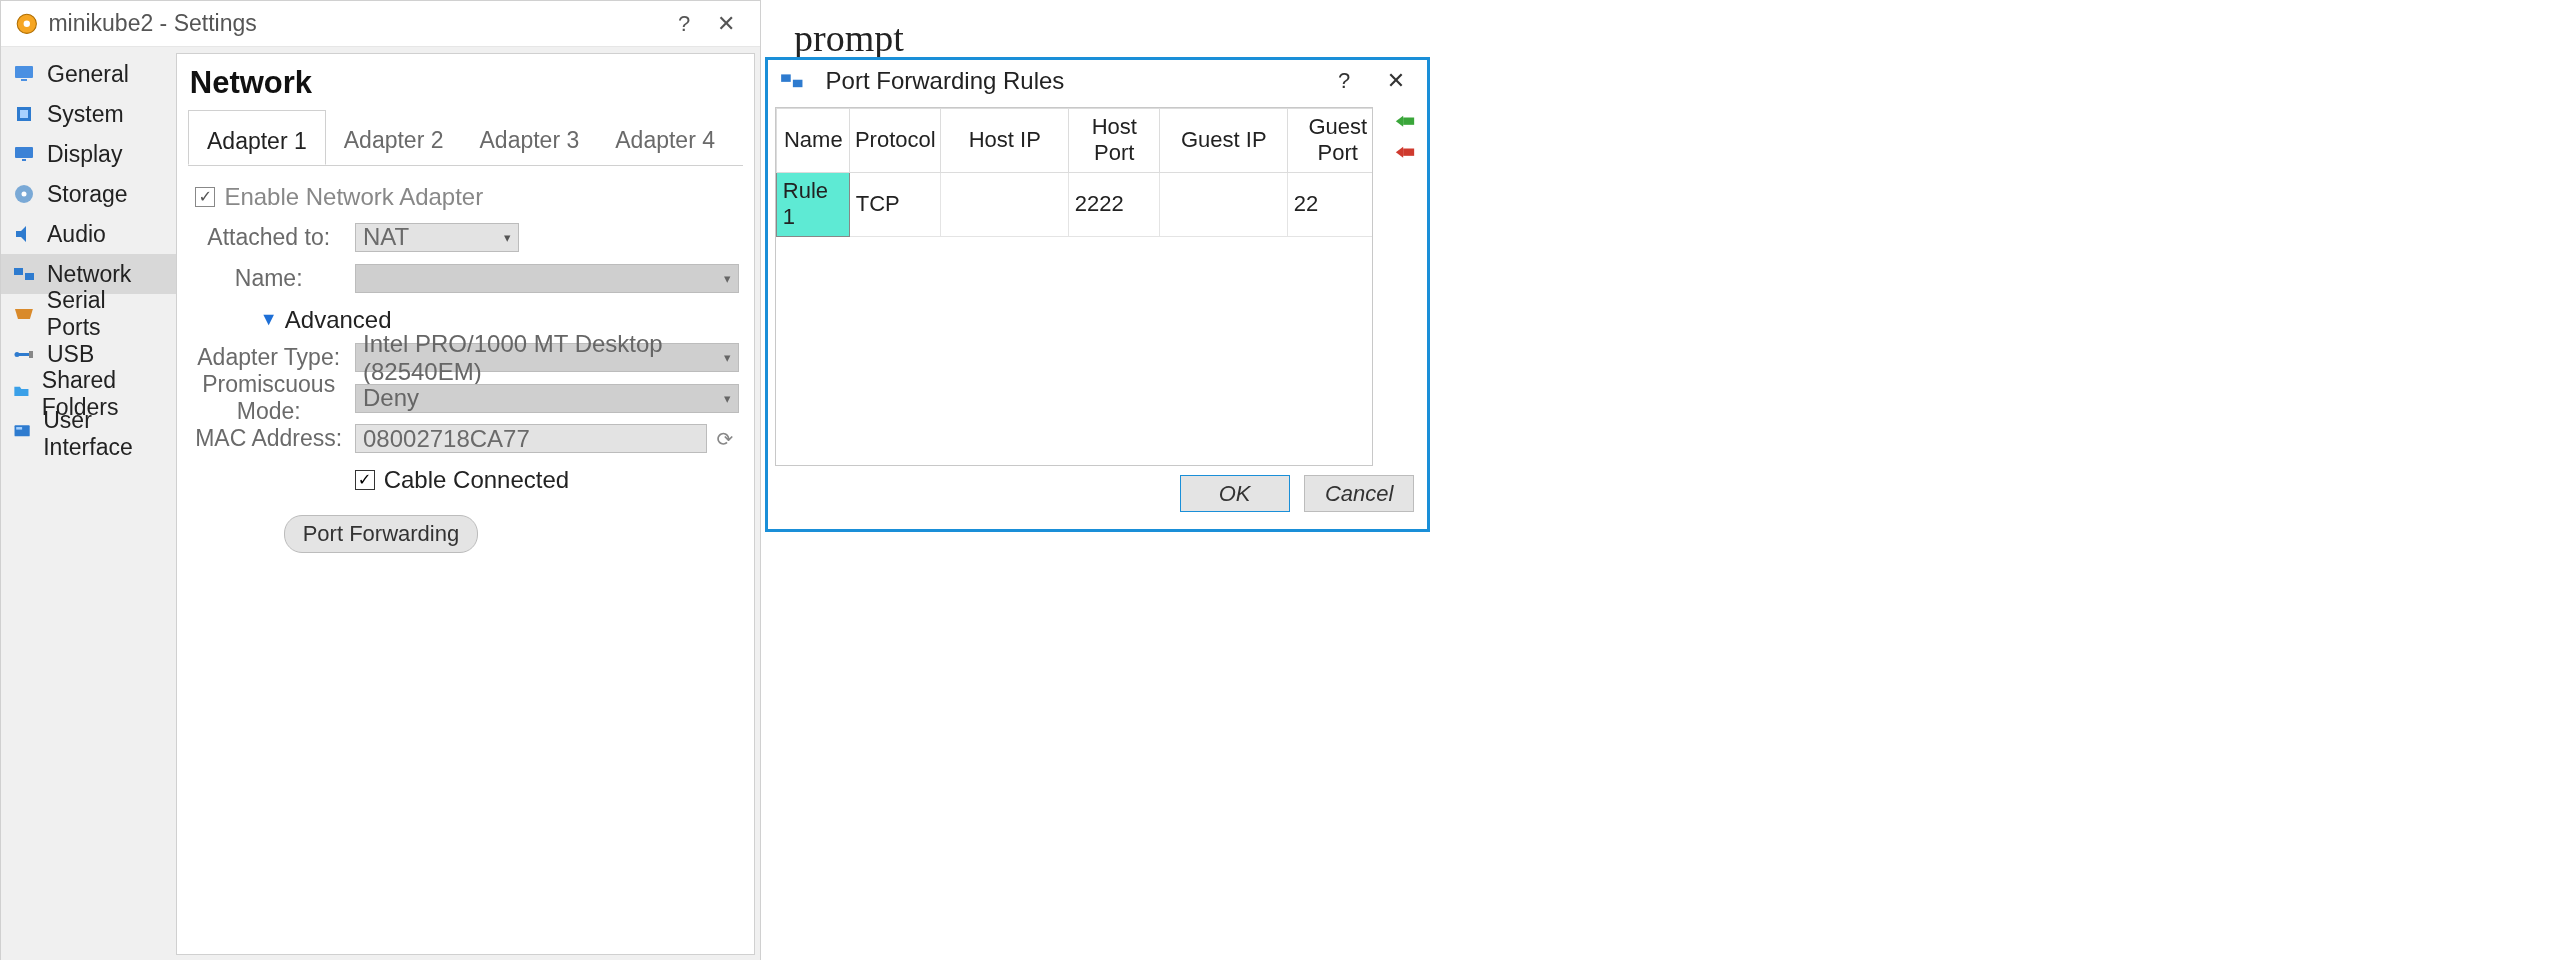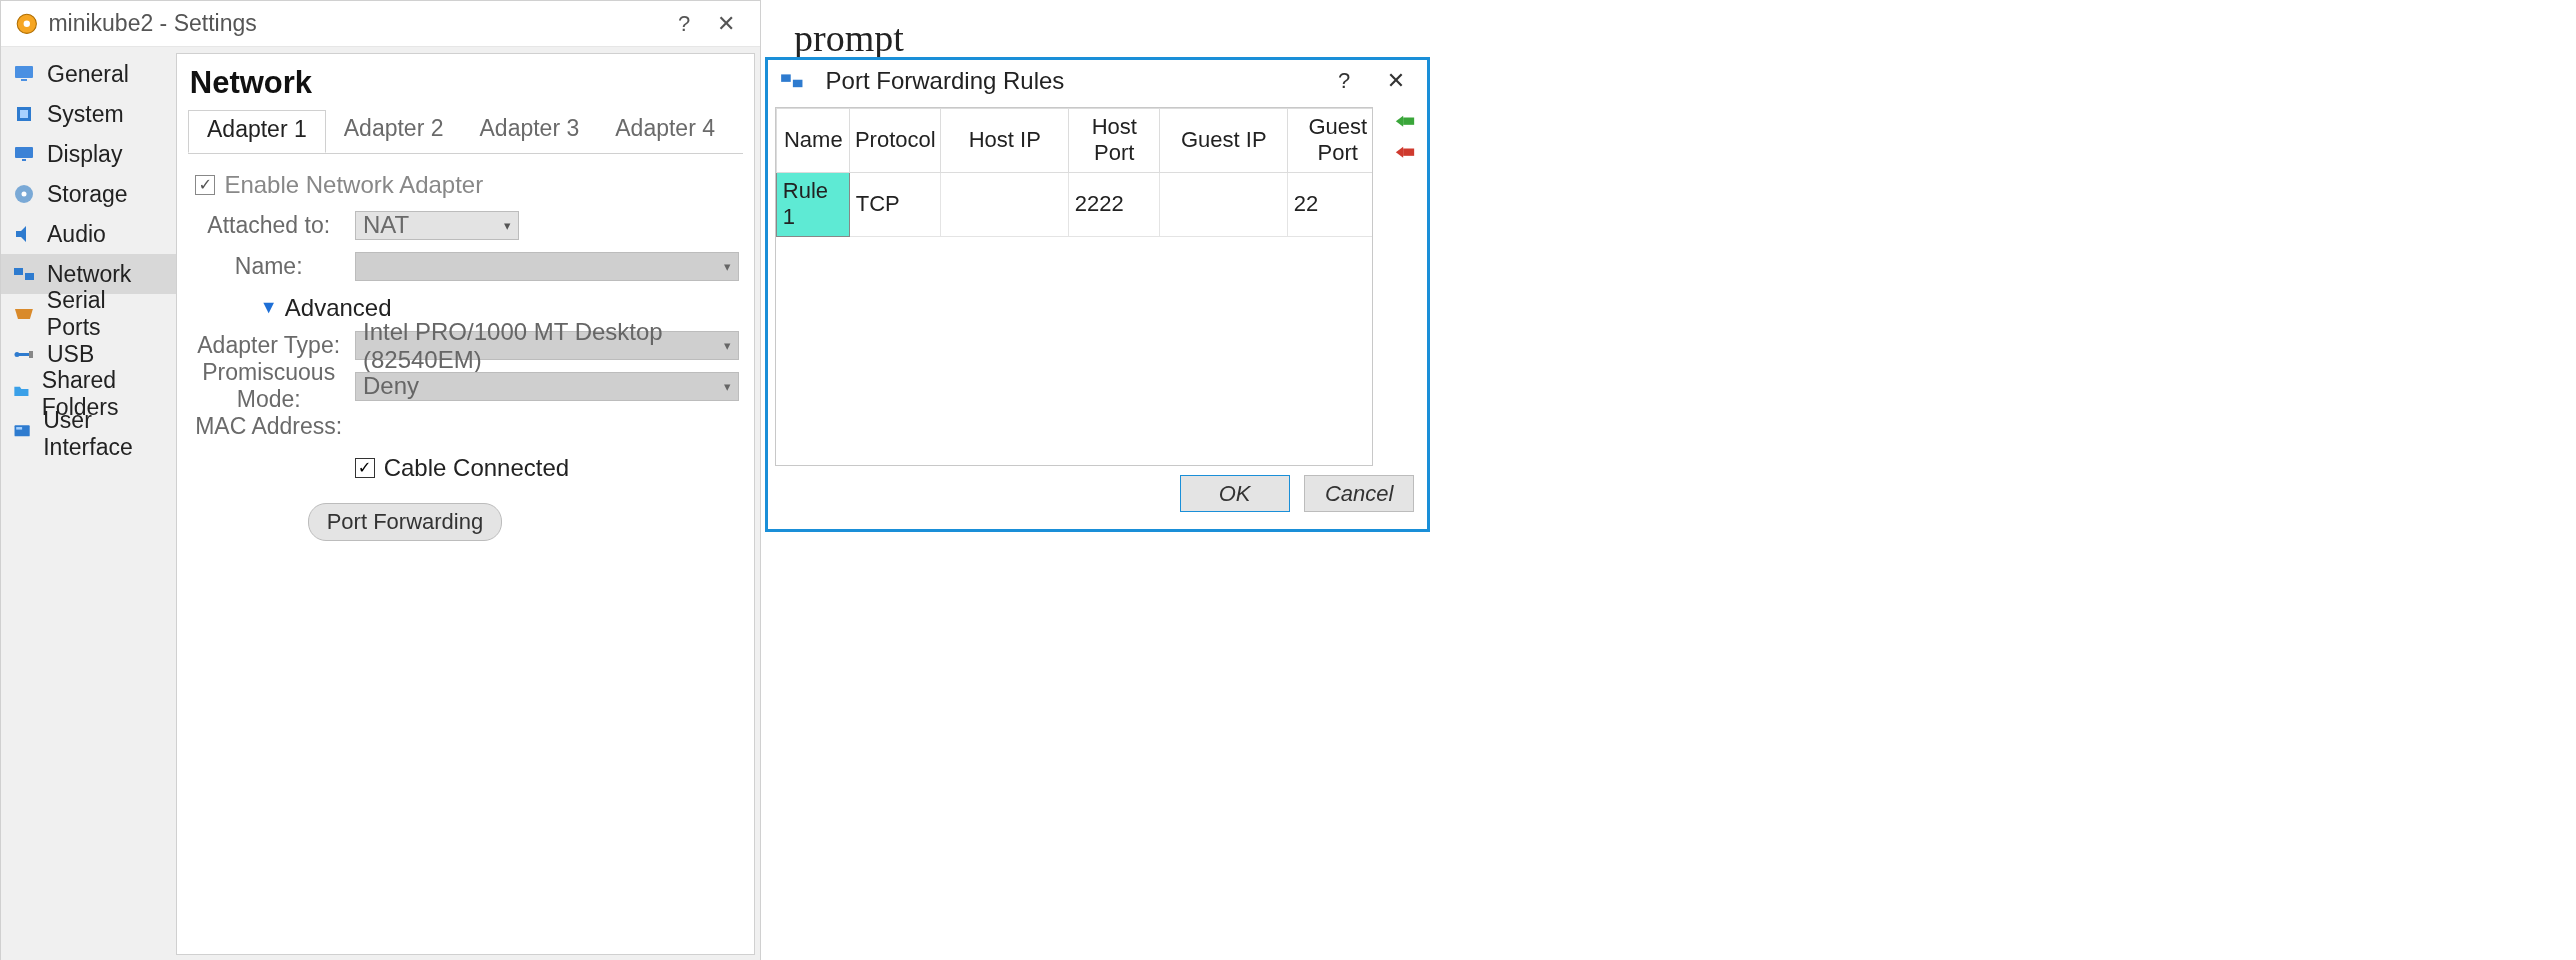--- a/index.html
+++ b/index.html
@@ -13,40 +13,40 @@
   .titlebar .help, .titlebar .close { width:42px; text-align:center; font-size:22px; color:#555; cursor:pointer;}
   .settings-body { display:flex; height:calc(100% - 46px);}
   .sidebar { width:175px; padding:7.3px 0; }
   .sidebar-item { display:flex; align-items:center; height:40px; padding:0 11px; gap:11px; color:#222; cursor:pointer;}
   .sidebar-item.active { background:#d8d8d8; }
   .sidebar-item .s-icon { width:24px; height:24px; }
   .sidebar-item span.lbl { font-size:23px;}
   .content { flex:1; background:#fff; border:0.9px solid #d0d0d0; margin:5.5px 5.5px 5.5px 0; padding:5.5px 11px 11px 11px; overflow:hidden;}
   .content h1 { font-size:31px; font-weight:700; color:#111; margin:5.5px 1.8px 9px 1.8px;}
   .tabs { display:flex; border-bottom:0.9px solid #d0d0d0;}
-  .tab { padding:5px 18px 9px 18px; font-size:23px; color:#6a6a6a; cursor:pointer;text-align:center;}
+  .tab { padding:17px 18px 9px 18px; font-size:23px; color:#6a6a6a; cursor:pointer;text-align:center;}
   .tab.active { background:#fff; border:0.9px solid #d0d0d0; border-bottom:0.9px solid #fff; color:#222; position:relative; top:0.9px;}
   .form { padding:9px 3.7px; color:#6a6a6a;}
   .row { display:flex; align-items:center; height:37px; margin:3.7px 0;}
   .row .label { width:163px; text-align:center; padding-right:9px; font-size:23px;}
   .row .field { flex:1;}
   .checkbox { display:flex; align-items:center; gap:9px; color:#888;}
   .checkbox .box { width:20px; height:20px; border:1.8px solid #888; display:flex; align-items:center; justify-content:center;}
   .checkbox.checked .box::after{ content:"✓"; font-size:16.4px; color:#555; line-height:1;}
   .checkbox.dark .box{ border-color:#333;}
   .checkbox.dark.checked .box::after{ color:#000;}
   .select { background:#e3e3e3; border:0.9px solid #bcbcbc; height:29px; display:flex; align-items:center; padding:0 7.3px; justify-content:space-between; width:164px;}
   .select.disabled, .textbox.disabled { background:#cfcfcf; color:#666;}
   .textbox { background:#e3e3e3; border:0.9px solid #bcbcbc; height:29px; display:flex; align-items:center; padding:0 7.3px; width:384px;}
   .adv-toggle { display:flex; align-items:center; gap:7.3px; margin:9px 0 5.5px 68px; color:#222; cursor:pointer;}
   .adv-toggle .tri { color:#1e6fd6; font-size:18px;}
   .wide { width:384px;}
   .mac-row .refresh { width:22px; text-align:center; color:#888; cursor:pointer; font-size:20px;}
   .btn { display:inline-flex; align-items:center; justify-content:center; background:#e4e4e4; border:0.9px solid #bcbcbc; height:38px; padding:0 18px; color:#333; cursor:pointer; font-size:22px;}
-  .port-fwd-btn { margin-left:116px; margin-top:12.8px;border-radius:18px;}
+  .port-fwd-btn { margin-left:92px; margin-top:12.8px;border-radius:18px;}
 
   
   .bg-prompt { position:absolute; left:794px; top:16.4px; font-size:38px; color:#222; font-family:serif;}
 
   
   .pf-dialog { position:absolute; left:765px; top:57px; width:665px; height:475px; background:#fff; border:3.7px solid #1a8fd8; border-top-width:0;}
   .pf-titlebar { height:44px; background:#fff; display:flex; align-items:center; padding:0 11px; border-top:3.7px solid #1a8fd8;gap:12px;}
   .pf-titlebar .pf-icon { width:25.6px; height:25.6px; margin-right:9px;}
   .pf-titlebar .pf-title { flex:1; font-size:24px; color:#222;}
   .pf-titlebar .help,.pf-titlebar .close{ width:40px; text-align:center; font-size:22px; color:#333; cursor:pointer;}
@@ -231,20 +231,26 @@
           <div class="field">
               <div class="select disabled wide">
                 <span>Deny</span>
                 <span style="font-size:12.8px;">▾</span>
               </div>
             </div>
         </div>
 
         <div class="row mac-row">
           <div class="label">MAC Address:</div>
+          <div class="field" style="display:flex;gap:7.3px;align-items:center;">
+            <div class="textbox" style="width:352px;">
+                <span>08002718CA77</span>
+              </div>
+            <span class="refresh">⟳</span>
+          </div>
         </div>
 
         <div class="row">
           <div class="label"></div>
           <div class="field">
             <div class="checkbox dark checked">
               <span class="box"></span>
               <span style="color:#222;">Cable Connected</span>
             </div>
           </div>

